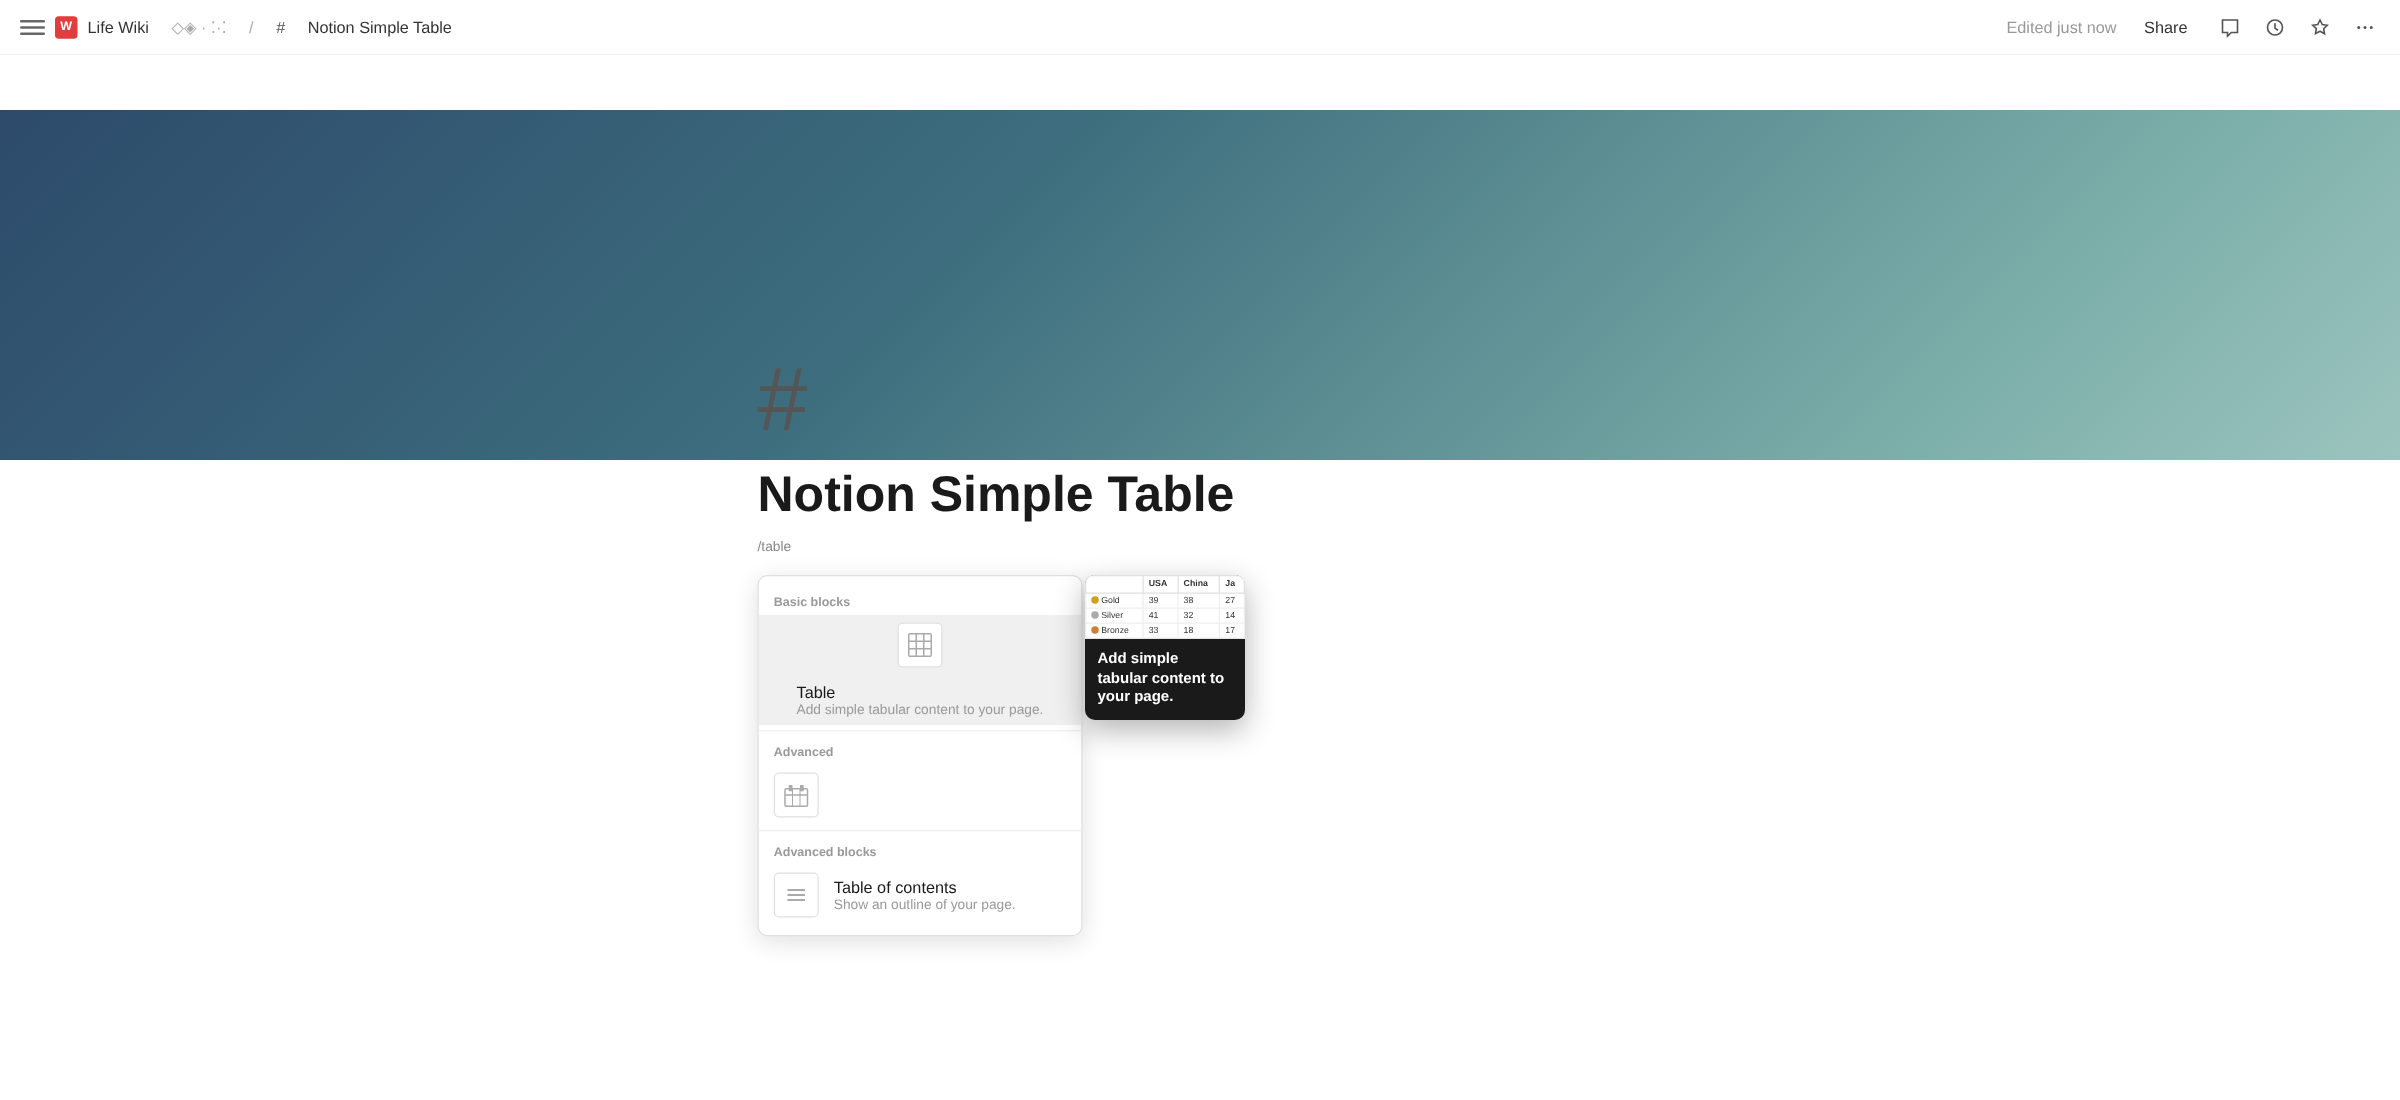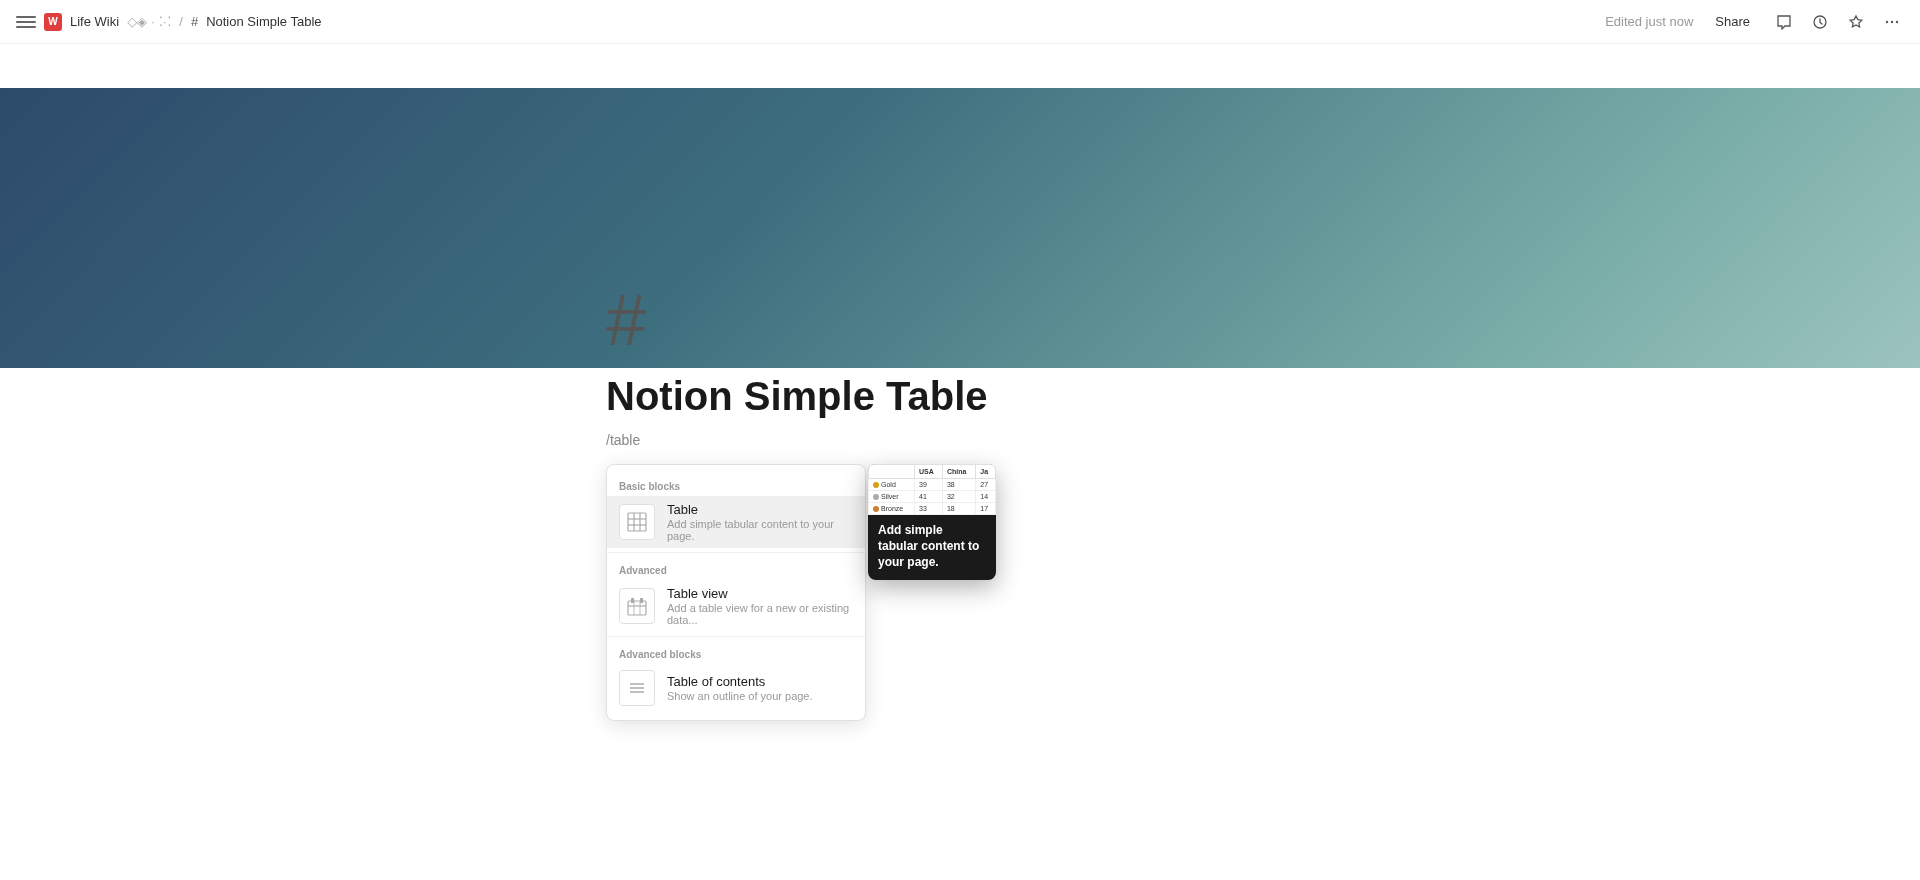--- a/index.html
+++ b/index.html
@@ -9,21 +9,21 @@
     .topbar {
       position: fixed; top: 0; left: 0; right: 0; height: 44px;
       background: #fff; display: flex; align-items: center;
       padding: 0 16px; z-index: 100; border-bottom: 1px solid #f0f0f0;
     }
     .topbar-left { display: flex; align-items: center; gap: 8px; flex: 1; }
     .topbar-right { display: flex; align-items: center; gap: 12px; }
     .menu-icon { width: 20px; height: 20px; cursor: pointer; display: flex; flex-direction: column; gap: 3px; justify-content: center; }
     .menu-icon span { display: block; height: 2px; background: #666; border-radius: 1px; }
     .site-icon { width: 18px; height: 18px; background: #e03e3e; border-radius: 3px; display: flex; align-items: center; justify-content: center; color: white; font-size: 10px; font-weight: bold; }
-    .breadcrumb { display: flex; align-items: flex-end; gap: 8px; font-size: 13px; color: #333; }
+    .breadcrumb { display: flex; align-items: flex-end; gap: 18px; font-size: 13px; color: #333; }
     .breadcrumb-sep { color: #aaa; }
     .hash-icon { color: #555; font-size: 13px; }
     .page-title-breadcrumb { color: #333; font-size: 13px; }
     .topbar-status { font-size: 13px; color: #999; }
     .share-btn { font-size: 13px; color: #333; padding: 4px 10px; border: none; background: transparent; cursor: pointer; font-weight: 500; }
     .topbar-icon { width: 24px; height: 24px; display: flex; align-items: center; justify-content: center; cursor: pointer; border-radius: 4px; color: #555; font-size: 14px; }
 
     
     .cover {
       position: absolute; top: 44px; left: 0; right: 0; height: 280px;
@@ -50,39 +50,39 @@
     }
 
     
     .page-title {
       font-size: 40px; font-weight: 700; color: #1a1a1a;
       margin-bottom: 12px; line-height: 1.2;
     }
 
     
     .slash-command {
-      font-size: 14px; color: #888; margin-bottom: 16px;
+      font-size: 11px; color: #888; margin-bottom: 16px;
     }
 
     
     .dropdown-menu {
       background: #fff; border: 1px solid #e0e0e0; border-radius: 8px;
       box-shadow: 0 4px 20px rgba(0,0,0,0.12);
       width: 260px; padding: 8px 0;
       position: relative; z-index: 50;
     }
     .menu-section-label {
       font-size: 10px; color: #999; padding: 8px 12px 4px;
       font-weight: 600; text-transform: none; letter-spacing: 0;
     }
     .menu-item {
       display: flex; align-items: center; padding: 6px 12px;
       cursor: pointer; gap: 12px;
     }
-    .menu-item.selected { background: #f0f0f0; }
+    .menu-item.selected { background: #f0f0f0; flex-direction: column; }
     .menu-item-icon {
       width: 36px; height: 36px; border: 1px solid #e0e0e0;
       border-radius: 4px; display: flex; align-items: center; justify-content: center;
       flex-shrink: 0; background: #fff;
     }
     .menu-item-text { flex: 1; }
     .menu-item-title { font-size: 13px; font-weight: 500; color: #1a1a1a; }
     .menu-item-desc { font-size: 11px; color: #999; margin-top: 1px; }
     .menu-divider { height: 1px; background: #f0f0f0; margin: 4px 0; }
 
@@ -218,24 +218,20 @@
           <div class="menu-item-icon">
             <svg class="table-view-icon-svg" viewBox="0 0 22 22" fill="none">
               <rect x="2" y="6" width="18" height="14" rx="1" stroke="#aaa" stroke-width="1.2" fill="none"></rect>
               <line x1="2" y1="11" x2="20" y2="11" stroke="#aaa" stroke-width="1.2"></line>
               <rect x="5" y="3" width="3" height="5" rx="0.5" fill="#aaa"></rect>
               <rect x="14" y="3" width="3" height="5" rx="0.5" fill="#aaa"></rect>
               <line x1="8" y1="6" x2="8" y2="20" stroke="#aaa" stroke-width="0.8"></line>
               <line x1="14" y1="6" x2="14" y2="20" stroke="#aaa" stroke-width="0.8"></line>
             </svg>
           </div>
-          <div class="menu-item-text">
-            <div class="menu-item-title">Table view</div>
-            <div class="menu-item-desc">Add a table view for a new or existing data...</div>
-          </div>
         </div>
 
         <div class="menu-divider"></div>
 
         <div class="menu-section-label">Advanced blocks</div>
         <div class="menu-item">
           <div class="menu-item-icon">
             <svg class="toc-icon-svg" viewBox="0 0 22 22" fill="none">
               <line x1="4" y1="7" x2="18" y2="7" stroke="#aaa" stroke-width="1.5"></line>
               <line x1="4" y1="11" x2="18" y2="11" stroke="#aaa" stroke-width="1.5"></line>

